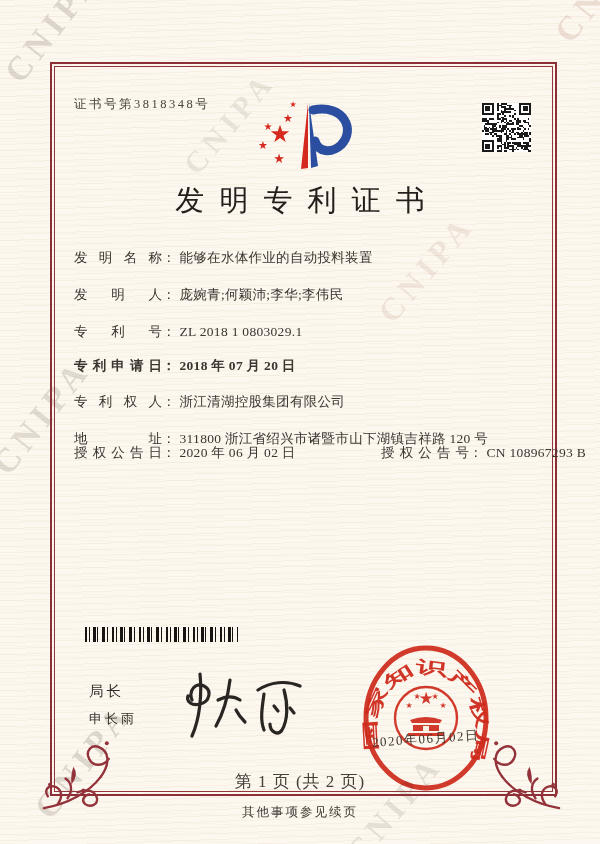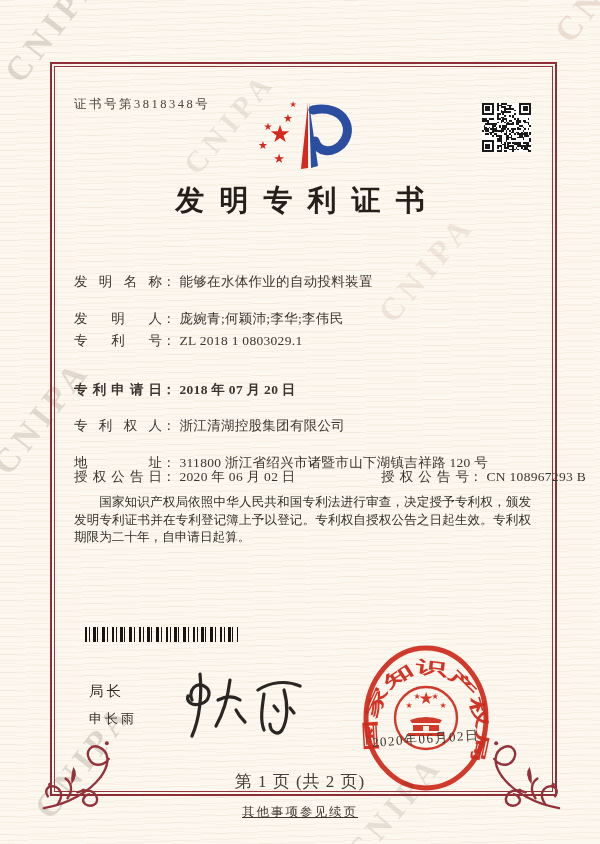--- a/index.html
+++ b/index.html
@@ -30,29 +30,28 @@
   .frame-inner{
     position:absolute;left:2px;top:2px;right:2px;bottom:2px;
     border:1px solid #93353c;
   }
   .cert-no{
     position:absolute;left:74px;top:96px;
     font-size:12.5px;color:#4a443c;letter-spacing:2.5px;font-family:Liberation Serif, serif;
   }
   .title{
     position:absolute;left:0;right:0;top:181px;
-    text-align:center;font-size:29px;font-weight:bold;color:#241f1b;
+    text-align:center;font-size:29px;font-weight:normal;color:#241f1b;
     letter-spacing:0.52em;text-indent:0.52em;
   }
   .frow{position:absolute;left:74px;font-size:13.5px;color:#3b3530;white-space:nowrap;}
   .flabel{
     display:inline-block;width:88px;
     text-align:justify;text-align-last:justify;
     vertical-align:bottom;
-    margin-top:24px;
   }
   .fcolon{display:inline-block;margin-right:4px;}
   .fvalue{letter-spacing:0.3px;}
   .grant2{position:absolute;left:307px;top:0;font-family:Liberation Serif, serif;}
   .paras{
     position:absolute;left:74px;width:457px;top:494px;
     font-size:12.6px;line-height:17.6px;color:#33302b;
     text-align:justify;
   }
   .paras p{margin:0 0 3px 0;text-indent:2em;}
@@ -67,21 +66,21 @@
       #181411 22px 23px, transparent 23px 27px);
   }
   .signer-title{position:absolute;left:89px;top:682px;font-size:14.5px;color:#332e29;letter-spacing:3px;text-align:center;}
   .signer-name{position:absolute;left:89px;top:710px;font-size:13px;color:#332e29;letter-spacing:3px;}
   .pagination{
     position:absolute;left:0;right:0;top:770px;text-align:center;
     font-size:17px;color:#45403a;letter-spacing:1px;
   }
   .footer-note{
     position:absolute;left:0;right:0;top:804px;text-align:center;
-    font-size:12.5px;color:#3d3731;letter-spacing:2px;text-decoration:underline;
+    font-size:12.5px;color:#3d3731;letter-spacing:2px;
   }
   svg{display:block;}
 </style>
 </head>
 <body>
 
 <div class="wm" style="left:-14px;top:6px;font-size:34px;color:rgba(150,140,128,0.30);transform:rotate(-52deg);">CNIPA</div>
 <div class="wm" style="left:168px;top:106px;font-size:30px;color:rgba(160,148,135,0.20);transform:rotate(-50deg);">CNIPA</div>
 <div class="wm" style="left:536px;top:-34px;font-size:34px;color:rgba(196,156,144,0.28);transform:rotate(-52deg);">CNIPA</div>
 <div class="wm" style="left:362px;top:250px;font-size:32px;color:rgba(198,162,150,0.22);transform:rotate(-50deg);">CNIPA</div>
@@ -421,41 +420,40 @@
 </div>
 
 <div class="title">发明专利证书</div>
 
 <div class="frow" style="top:249px;">
   <span class="flabel">发明名称</span><span class="fcolon">：</span><span class="fvalue">能够在水体作业的自动投料装置</span>
 </div>
 <div class="frow" style="top:286px;">
   <span class="flabel">发明人</span><span class="fcolon">：</span><span class="fvalue">庞婉青;何颖沛;李华;李伟民</span>
 </div>
-<div class="frow" style="top:308px;">
+<div class="frow" style="top:323px;">
   <span class="flabel">专利号</span><span class="fcolon">：</span><span class="fvalue">ZL 2018 1 0803029.1</span>
 </div>
 <div class="frow" style="top:357px;font-weight:bold;">
   <span class="flabel">专利申请日</span><span class="fcolon">：</span><span class="fvalue">2018 年 07 月 20 日</span>
 </div>
 <div class="frow" style="top:393px;">
   <span class="flabel">专利权人</span><span class="fcolon">：</span><span class="fvalue">浙江清湖控股集团有限公司</span>
 </div>
 <div class="frow" style="top:430px;">
   <span class="flabel">地址</span><span class="fcolon">：</span><span class="fvalue">311800 浙江省绍兴市诸暨市山下湖镇吉祥路 120 号</span>
 </div>
 <div class="frow" style="top:444px;width:460px;">
   <span class="flabel">授权公告日</span><span class="fcolon">：</span><span class="fvalue">2020 年 06 月 02 日</span>
   <span class="grant2">
     <span class="flabel">授权公告号</span><span class="fcolon">：</span><span class="fvalue">CN 108967293 B</span>
   </span>
 </div>
 
 <div class="paras">
-  <p>国家知识产权局依照中华人民共和国专利法进行审查，决定授予专利权，颁发发明专利证书并在专利登记簿上予以登记。专利权自授权公告之日起生效。专利权期限为二十年，自申请日起算。</p>
 </div>
 
 <div class="barcode"></div>
 
 <div class="signer-title">局长</div>
 <div class="signer-name">申长雨</div>
 
 <div class="abs" style="left:166px;top:666px;">
   <svg width="150" height="78" viewBox="0 0 150 78">
     <g fill="none" stroke="#181512" stroke-width="3.2" stroke-linecap="round" stroke-linejoin="round" opacity="0.92">

